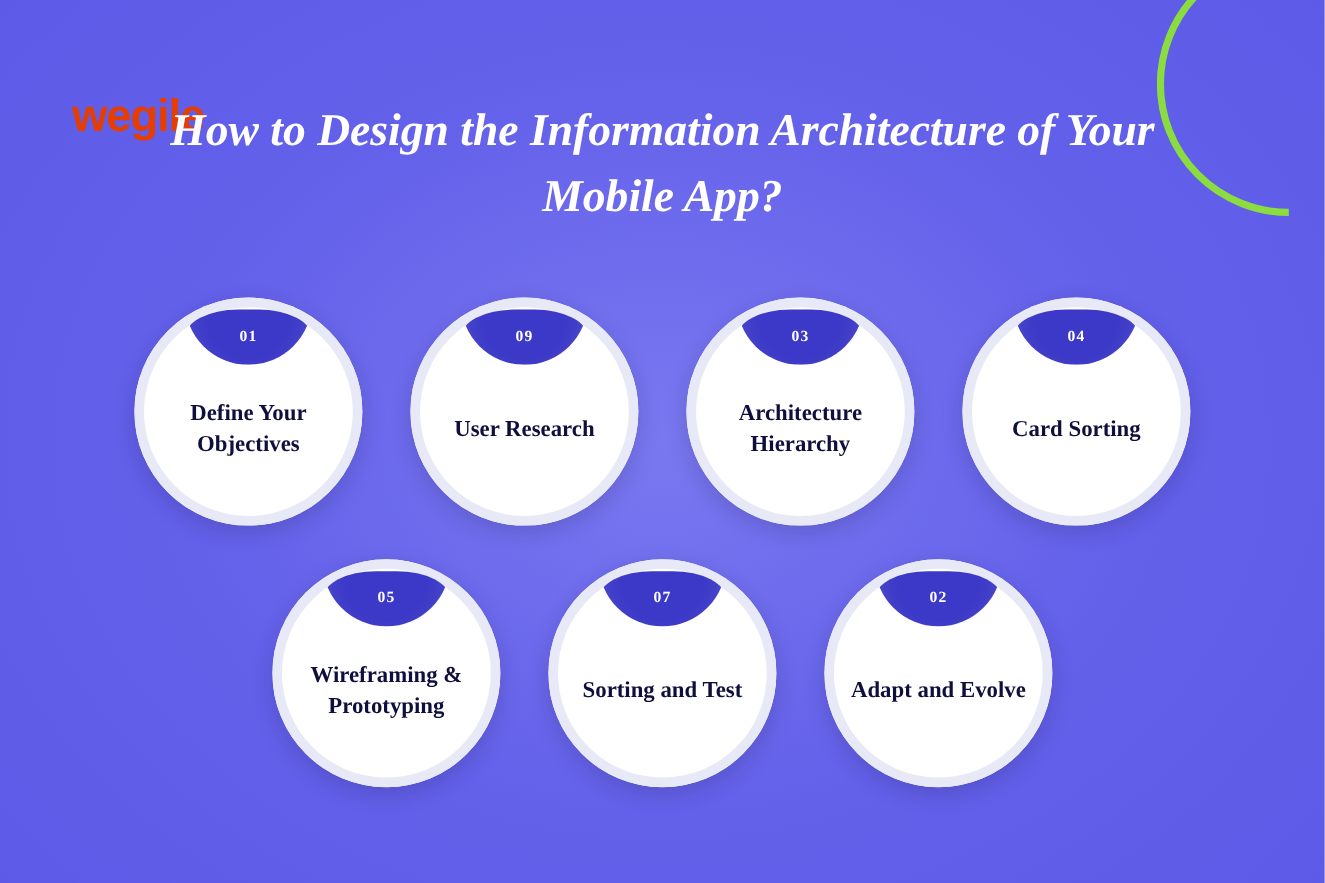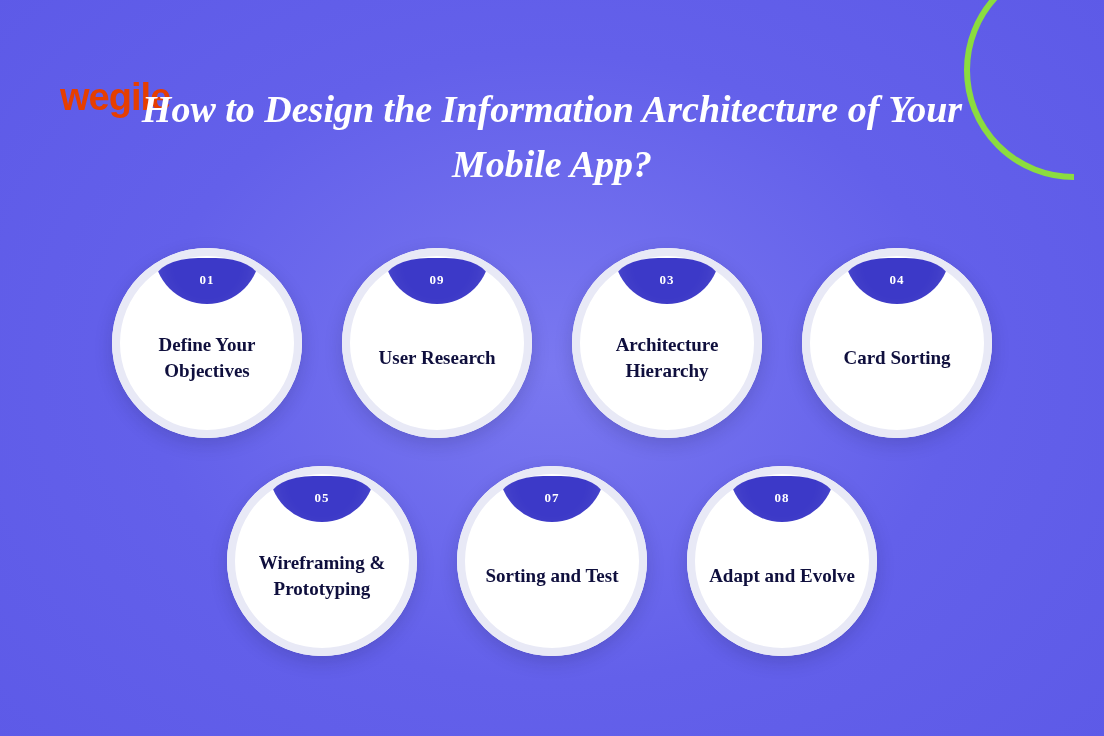--- a/index.html
+++ b/index.html
@@ -113,19 +113,19 @@
         <div class="eye">
             <div class="shape"></div>
           </div>
         <div class="num">07</div>
         <div class="label">Sorting and Test</div>
       </div>
       <div class="step">
         <div class="eye">
             <div class="shape"></div>
           </div>
-        <div class="num">08</div>
+        <div class="num">02</div>
         <div class="label">Adapt and Evolve</div>
       </div>
     </div>
 
   </div>
 </div>
 
 </body></html>

